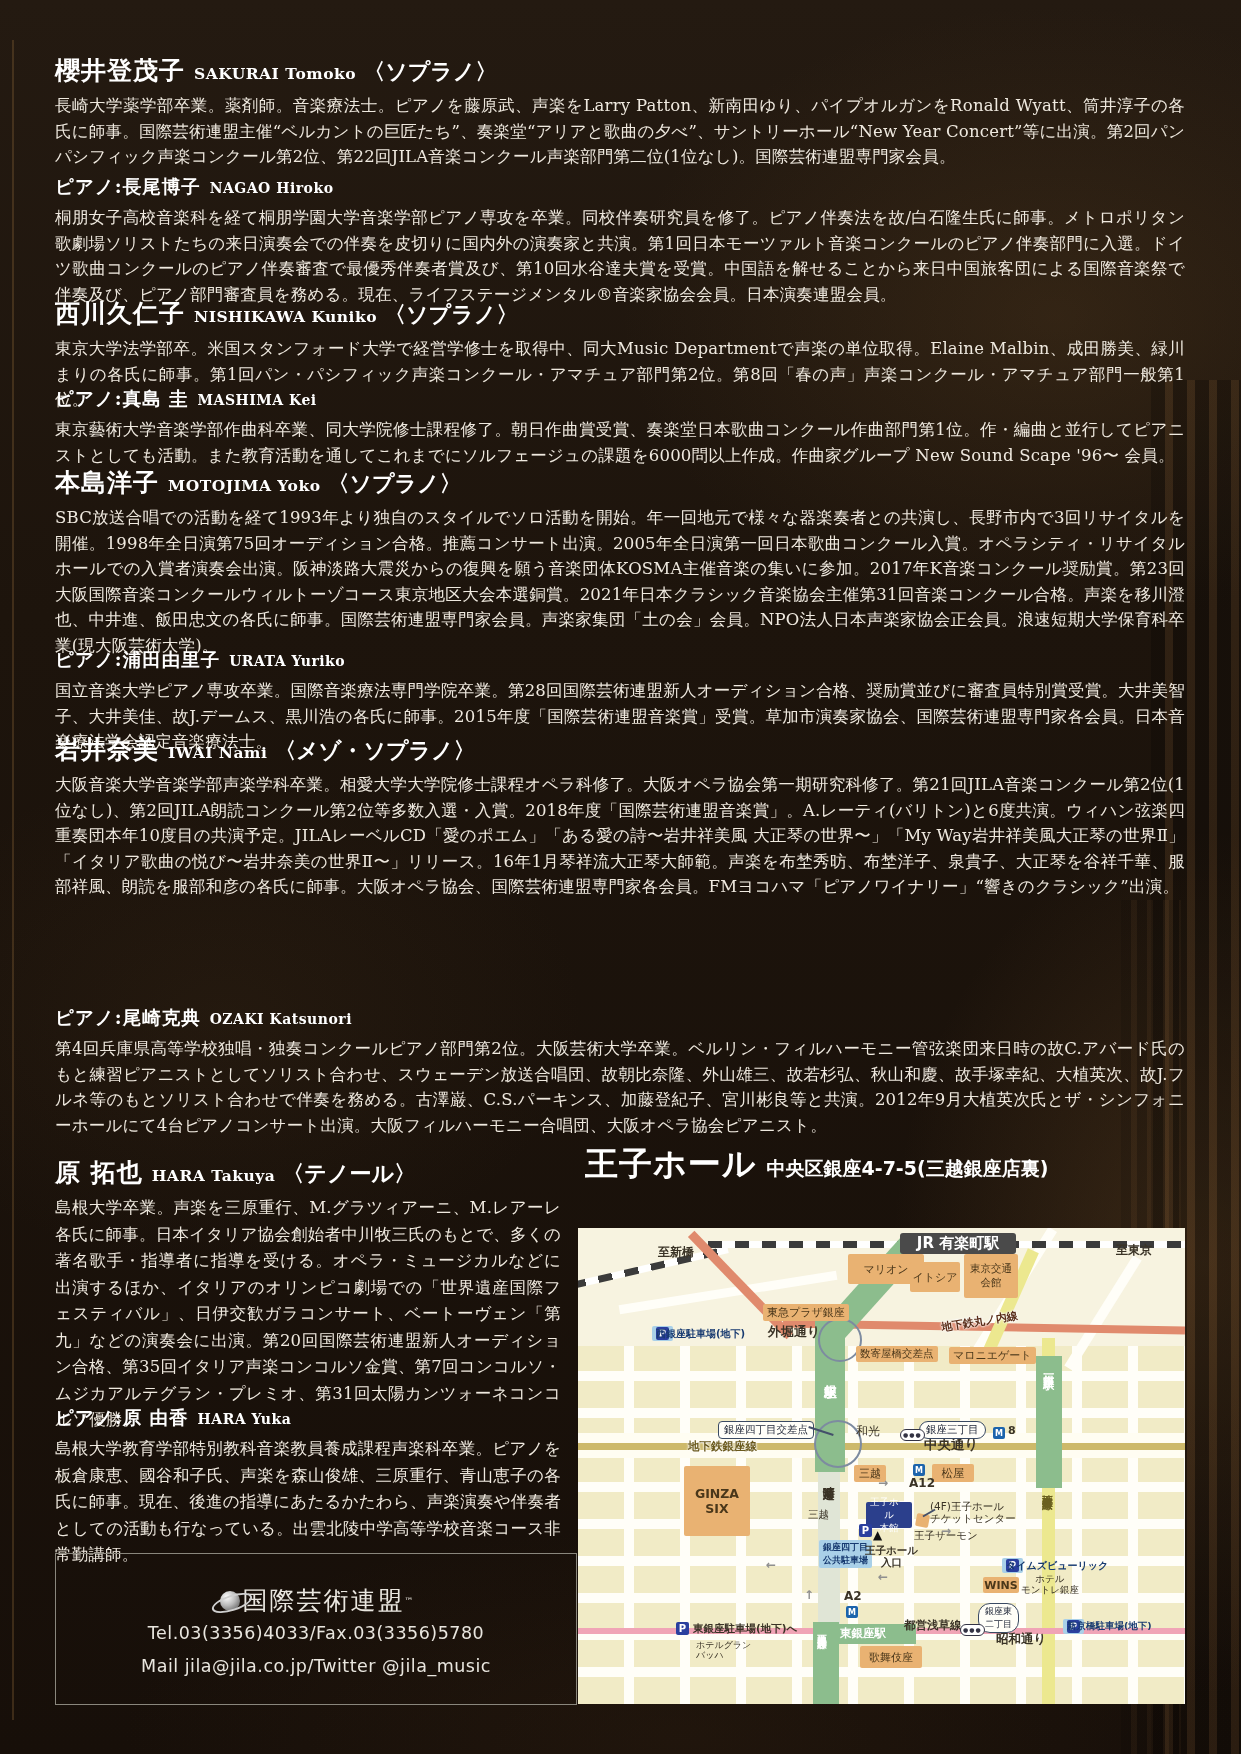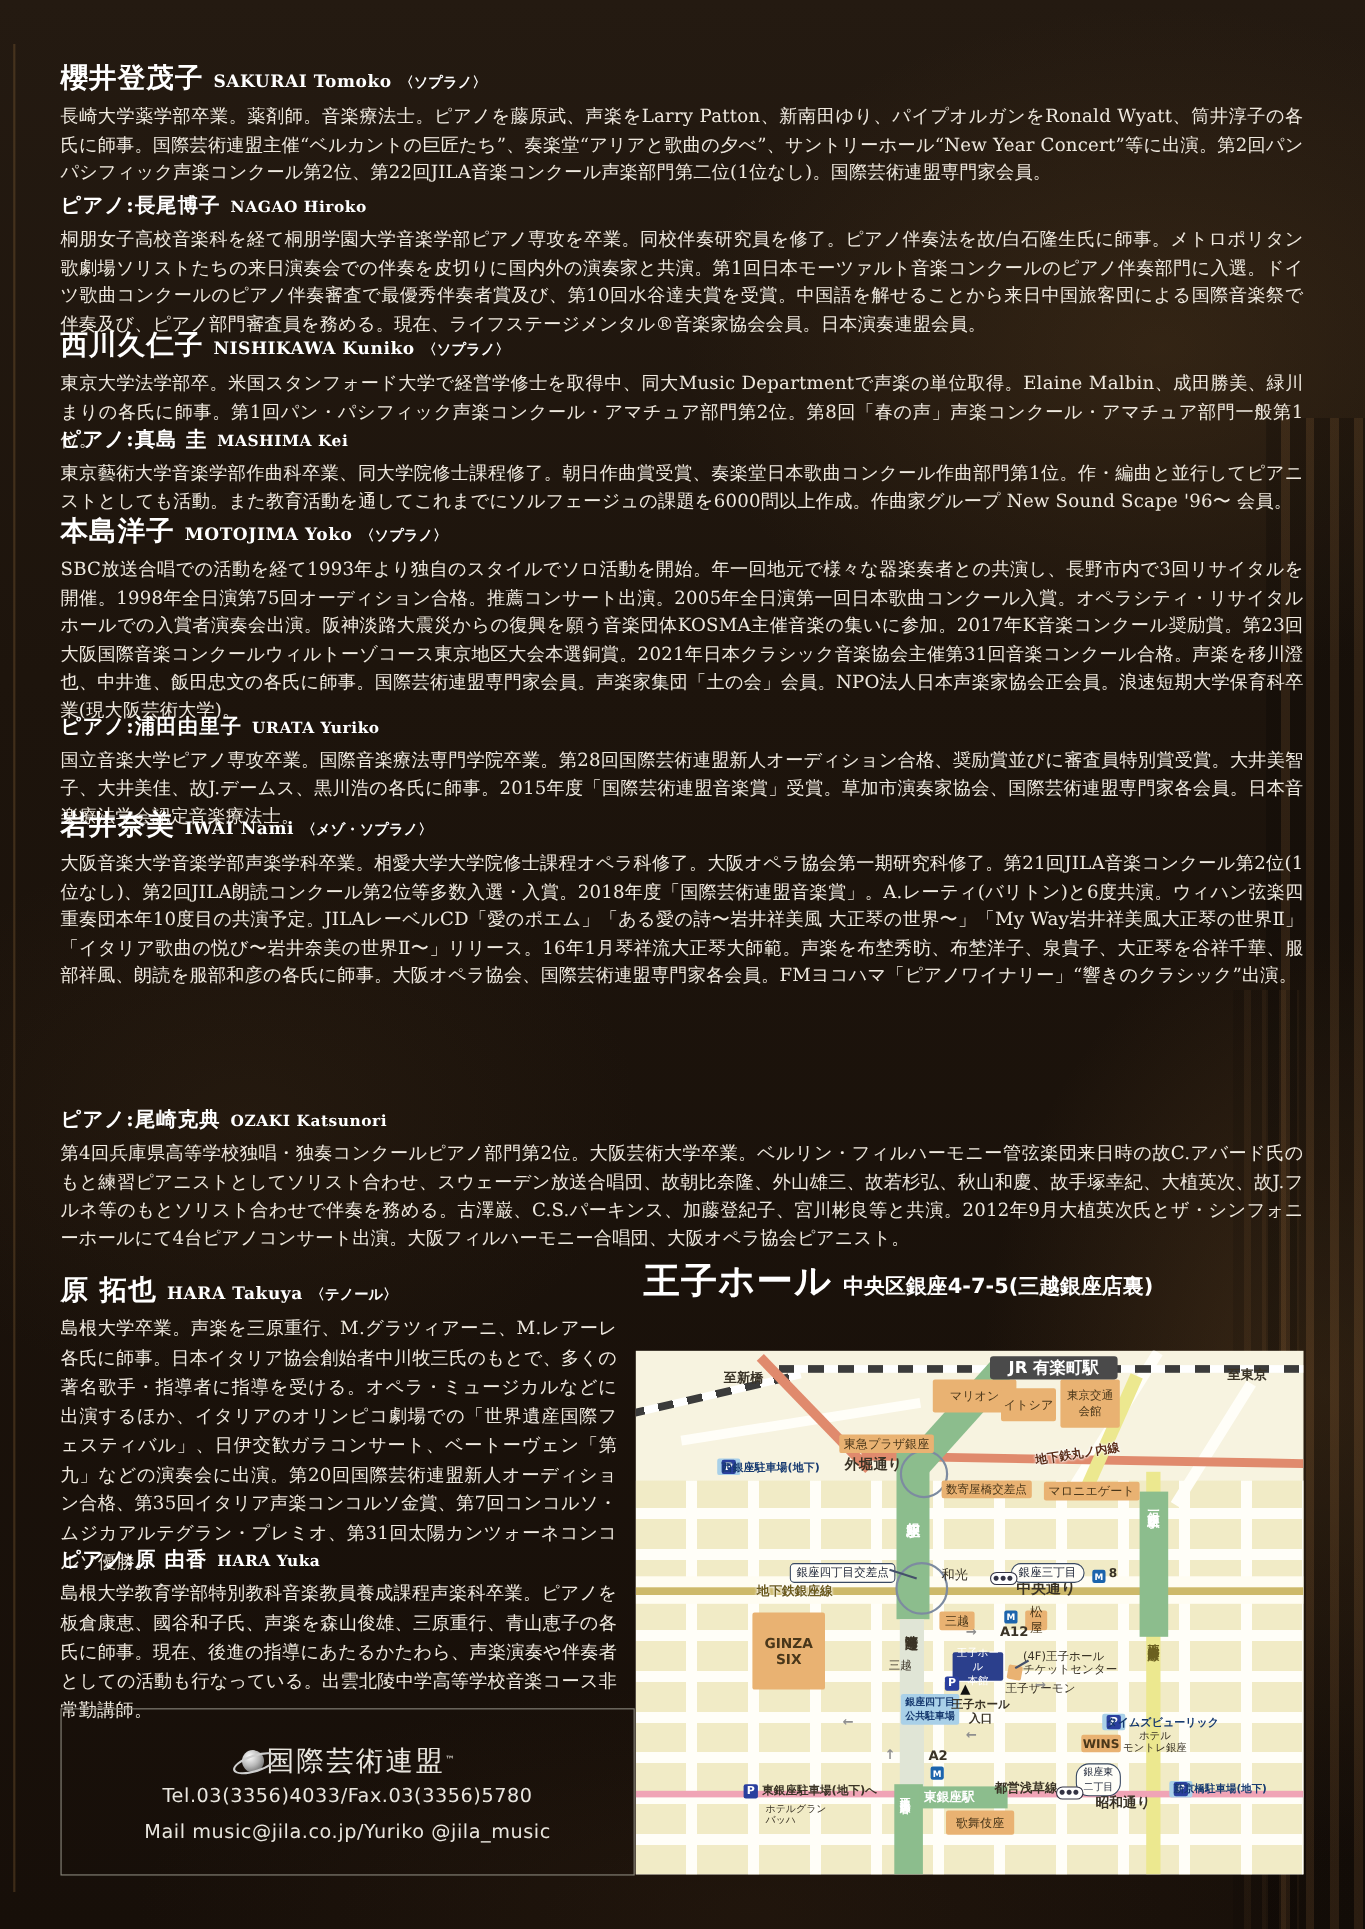--- a/index.html
+++ b/index.html
@@ -18,21 +18,21 @@
   .pipes2{position:absolute;right:60px;top:900px;width:60px;height:854px;opacity:.25;pointer-events:none;
     background:repeating-linear-gradient(90deg, rgba(0,0,0,.5) 0 10px, rgba(150,104,58,.3) 10px 16px);}
   .edgeline{position:absolute;left:12px;top:40px;width:2px;height:1680px;background:rgba(150,110,60,.30);}
 
   
   .bio{position:absolute;left:55px;width:1130px;color:#efe9df;}
   .bio.narrow{width:506px;}
   .bio h2{margin:0 0 6px 0;font-weight:bold;color:#ffffff;}
   .bio .nm{font-size:25px;letter-spacing:1px;}
   .bio .lt{font-size:15.5px;margin-left:9px;letter-spacing:.5px;}
-  .bio .vc{font-size:13px;margin-left:7px;}
+  .bio .vc{font-size:22px;margin-left:7px;}
   .bio.pianist .nm{font-size:18.5px;}
   .bio.pianist .lt{font-size:14px;}
   .bio p{margin:0;font-size:16.5px;line-height:25.5px;text-align:justify;letter-spacing:.2px;}
   .bio.narrow p{line-height:26.5px;}
 
   
   .venue{position:absolute;left:585px;top:1142px;width:606px;color:#ffffff;
     font-family:"DejaVu Sans","Liberation Sans",sans-serif;}
   .venue .vname{font-size:33px;font-weight:bold;letter-spacing:1px;}
   .venue .vaddr{font-size:19px;font-weight:bold;margin-left:10px;}
@@ -184,21 +184,21 @@
     <div class="groad" style="left:458px;top:128px;width:26px;height:132px"></div>
     <div class="ring" style="left:240px;top:90px;width:44px;height:44px"></div>
     <div class="ring" style="left:236px;top:192px;width:48px;height:48px"></div>
 
     <div class="bld" style="left:270px;top:26px;width:76px;height:30px;font-size:11px">マリオン</div>
     <div class="bld" style="left:332px;top:34px;width:50px;height:30px;font-size:11px">イトシア</div>
     <div class="bld" style="left:386px;top:26px;width:54px;height:44px;font-size:10.5px">東京交通
 会館</div>
     <div class="bld" style="left:106px;top:238px;width:66px;height:70px;font-size:12.5px;font-weight:bold">GINZA SIX</div>
     <div class="bld" style="left:276px;top:237px;width:32px;height:17px;font-size:11px">三越</div>
-    <div class="bld" style="left:354px;top:236px;width:20px;height:18px;font-size:11.5px">松屋</div>
+    <div class="bld" style="left:354px;top:236px;width:42px;height:18px;font-size:11.5px">松屋</div>
     <div class="bld" style="left:405px;top:349px;width:36px;height:16px;font-size:11px;font-weight:bold">WINS</div>
     <div class="bld" style="left:282px;top:418px;width:62px;height:22px;font-size:11px">歌舞伎座</div>
     <div class="bld" style="left:338px;top:286px;width:13px;height:13px;transform:rotate(10deg)"></div>
 
     <div class="ml b" style="left:80px;top:18px">至新橋</div>
     <div class="jrbn" style="left:322px;top:5px;width:116px;height:21px;font-size:15px">JR 有楽町駅</div>
     <div class="ml b" style="left:538px;top:16px">至東京</div>
     <div class="ml b halo" style="left:363px;top:88px;font-size:11px;color:#5a2d18;transform:rotate(-9deg)">地下鉄丸ノ内線</div>
     <div class="org" style="left:185px;top:76px;font-size:11px">東急プラザ銀座</div>
     <div class="ml b" style="left:190px;top:97px;font-size:13px">外堀通り</div>
@@ -271,15 +271,15 @@
   <div class="contact">
     <div class="orgline">
       <span class="logoball">
           <span class="sphere"></span>
           <span class="ringel"></span>
         </span>
       <span>国際芸術連盟</span>
         <span class="tm">™</span>
     </div>
     <div class="cl">Tel.03(3356)4033/Fax.03(3356)5780</div>
-    <div class="cl">Mail music@jila.co.jp/Yuriko @jila_music</div>
+    <div class="cl">Mail jila@jila.co.jp/Twitter @jila_music</div>
   </div>
 </div>
 
 </body></html>

